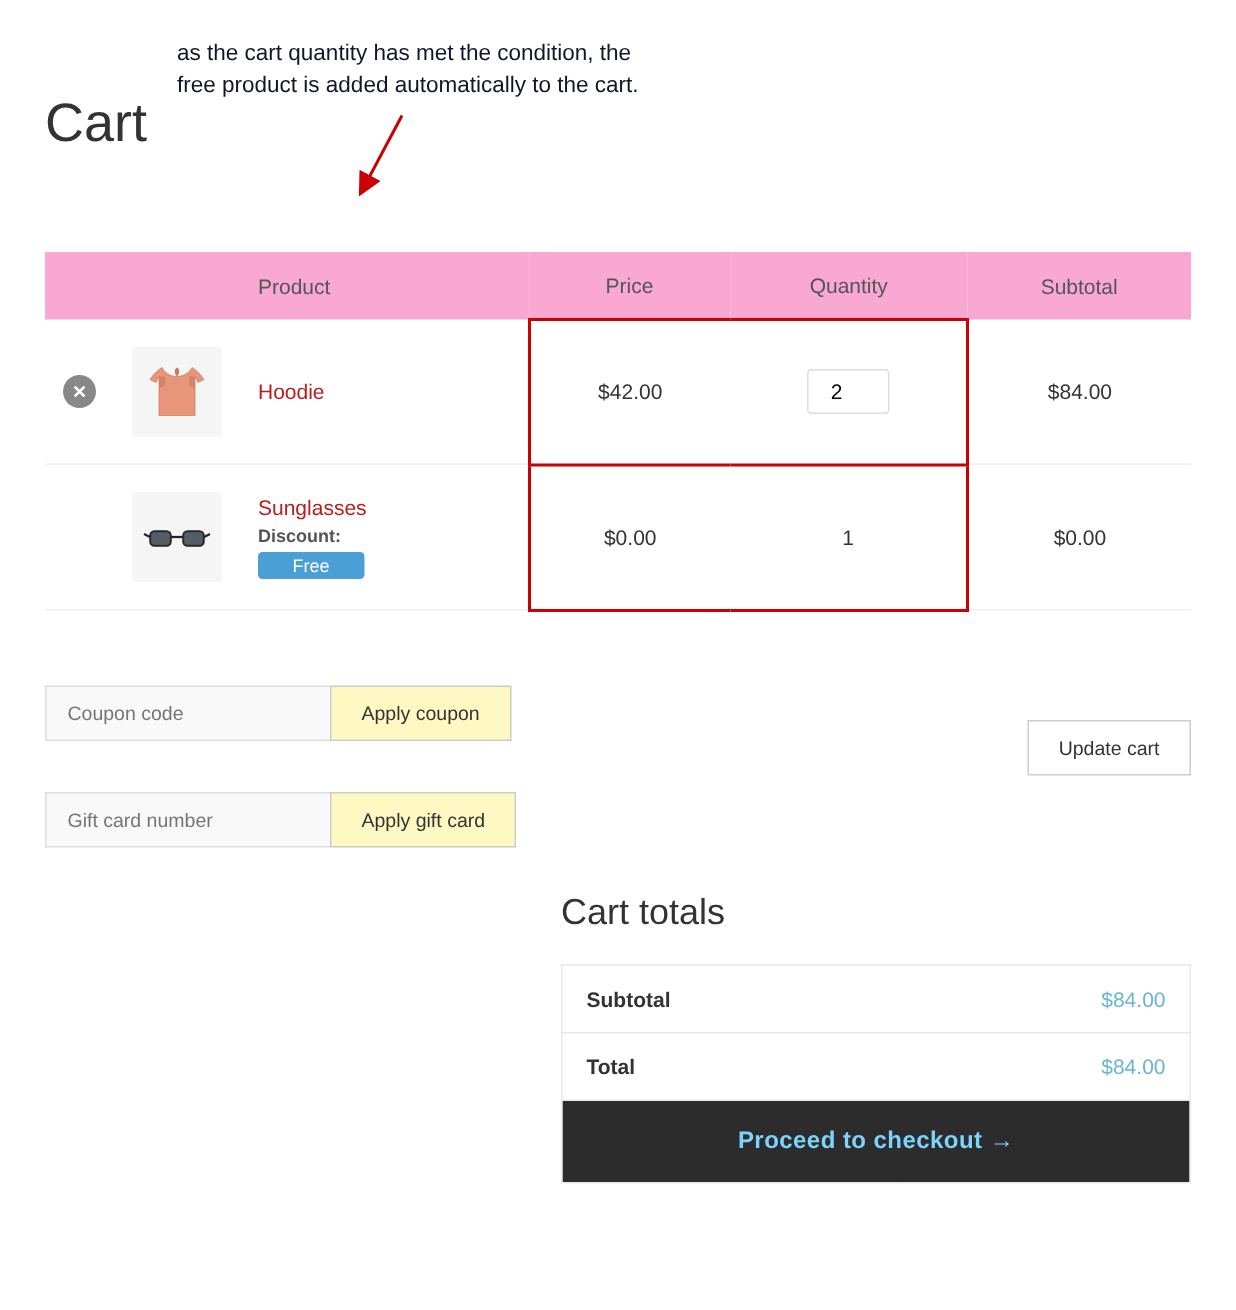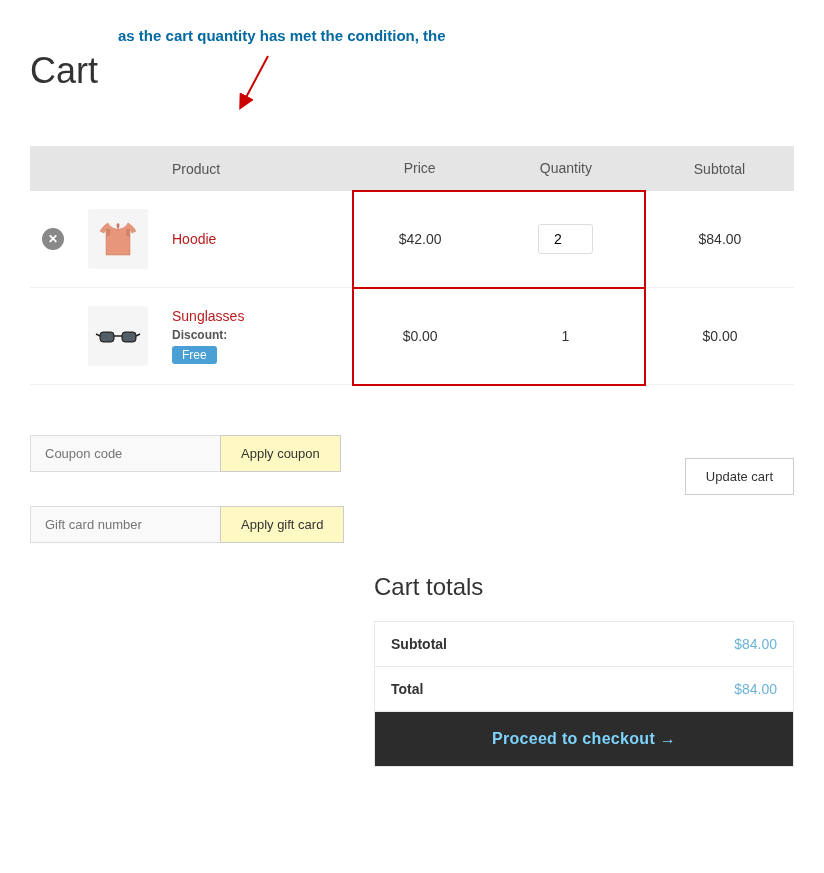--- a/index.html
+++ b/index.html
@@ -21,22 +21,22 @@
 
     .page-title {
       font-size: 36px;
       font-weight: 300;
       color: #333;
       white-space: nowrap;
       margin-top: 5px;
     }
 
     .annotation {
-      color: #0369a1;
-      font-weight: bold;
+      color: #0f172a;
+      font-weight: normal;
       font-size: 15px;
       line-height: 1.4;
       position: relative;
       padding-top: 5px;
     }
 
     .arrow-down {
       display: block;
       text-align: left;
       padding-left: 90px;
@@ -47,21 +47,21 @@
     }
 
     
     .cart-table {
       width: 100%;
       border-collapse: collapse;
       margin-bottom: 25px;
     }
 
     .cart-table thead tr {
-      background: #e5e5e5;
+      background: #f9a8d4;
     }
 
     .cart-table thead th {
       padding: 14px 12px;
       font-weight: 400;
       color: #555;
       text-align: left;
     }
 
     .cart-table thead th.col-price,
@@ -122,21 +122,21 @@
       font-size: 12px;
       color: #555;
       margin-top: 4px;
     }
     .discount-label strong { font-weight: 600; }
 
     .free-badge {
       display: inline-block;
       background: #4a9fd4;
       color: white;
-      padding: 2px 10px;
+      padding: 2px 23px;
       border-radius: 3px;
       font-size: 12px;
       margin-top: 4px;
     }
 
     .qty-input {
       width: 55px;
       text-align: center;
       border: 1px solid #ddd;
       padding: 6px 4px;
@@ -265,20 +265,21 @@
     .hoodie-svg { width: 48px; height: 48px; }
     .sunglasses-svg { width: 48px; height: 48px; }
   </style>
 </head>
 <body>
 
 <div class="header-area">
   <h1 class="page-title">Cart</h1>
   <div class="annotation">
     <span>as the cart quantity has met the condition, the</span><br>
+    <span>free product is added automatically to the cart.</span>
     <div class="arrow-down">
       <svg class="arrow-svg" width="90" height="60" viewBox="0 0 90 60">
         <defs>
           <marker id="arrowhead" markerWidth="8" markerHeight="8" refX="4" refY="4" orient="auto">
             <path d="M0,0 L8,4 L0,8 Z" fill="#cc0000"></path>
           </marker>
         </defs>
         <line x1="60" y1="5" x2="35" y2="52" stroke="#cc0000" stroke-width="2" marker-end="url(#arrowhead)"></line>
       </svg>
     </div>

